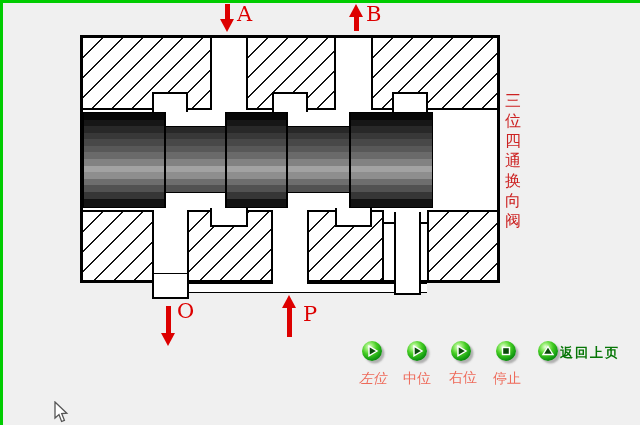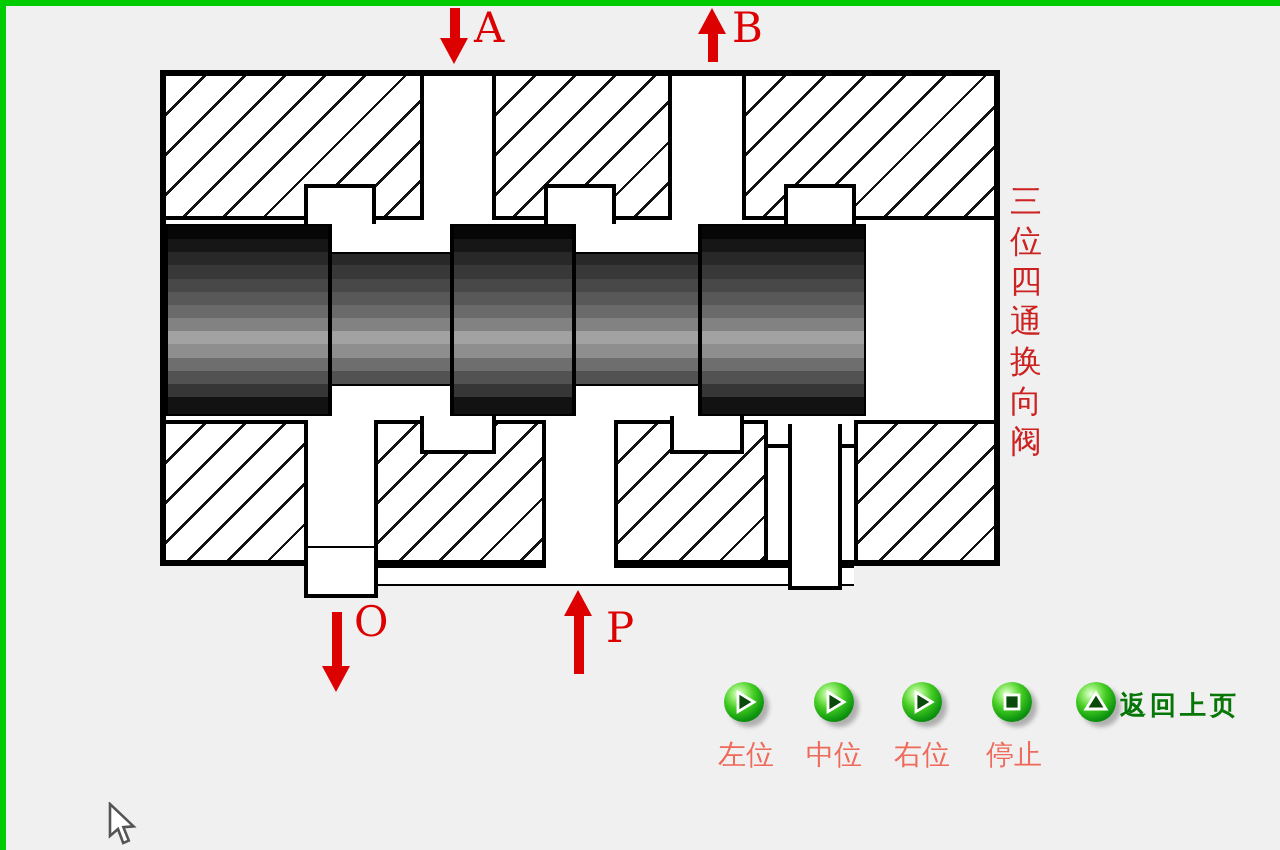--- a/index.html
+++ b/index.html
@@ -137,23 +137,23 @@
     <svg width="20" height="20" viewBox="0 0 20 20">
       <rect x="6.5" y="6.5" width="7" height="7" fill="#0a4a0a" stroke="#ffffff" stroke-width="1.4"></rect>
     </svg>
   </div>
   <div class="abs orb" style="left:538px;top:341px;">
     <svg width="20" height="20" viewBox="0 0 20 20">
       <polygon points="10,5.5 15,13.5 5,13.5" fill="#0a4a0a" stroke="#ffffff" stroke-width="1.4"></polygon>
     </svg>
   </div>
 
-  <div class="abs btn-label" style="left:358px;top:371px;width:30px;text-align:center;">左位</div>
+  <div class="abs btn-label" style="left:358px;top:371px;width:30px;text-align:center;font-style:italic;">左位</div>
   <div class="abs btn-label" style="left:403px;top:371px;width:30px;text-align:left;">中位</div>
-  <div class="abs btn-label" style="left:447px;top:371px;width:30px;text-align:left;">右位</div>
+  <div class="abs btn-label" style="left:447px;top:371px;width:30px;text-align:right;font-family:Liberation Mono, monospace;">右位</div>
   <div class="abs btn-label" style="left:492px;top:371px;width:30px;text-align:center;">停止</div>
   <div class="abs return-label" style="left:560px;top:347px;font-family:Liberation Mono, monospace;">返回上页</div>
 
   <svg class="abs" style="left:53px;top:401px;" width="18" height="24" viewBox="0 0 18 24">
     <polygon points="2,1 2,17 6,13.5 8.6,20.5 11.4,19.3 8.7,12.6 13.8,12.2" fill="#ffffff" stroke="#555555" stroke-width="1.3"></polygon>
   </svg>
 
 </div>
 
 </body></html>

